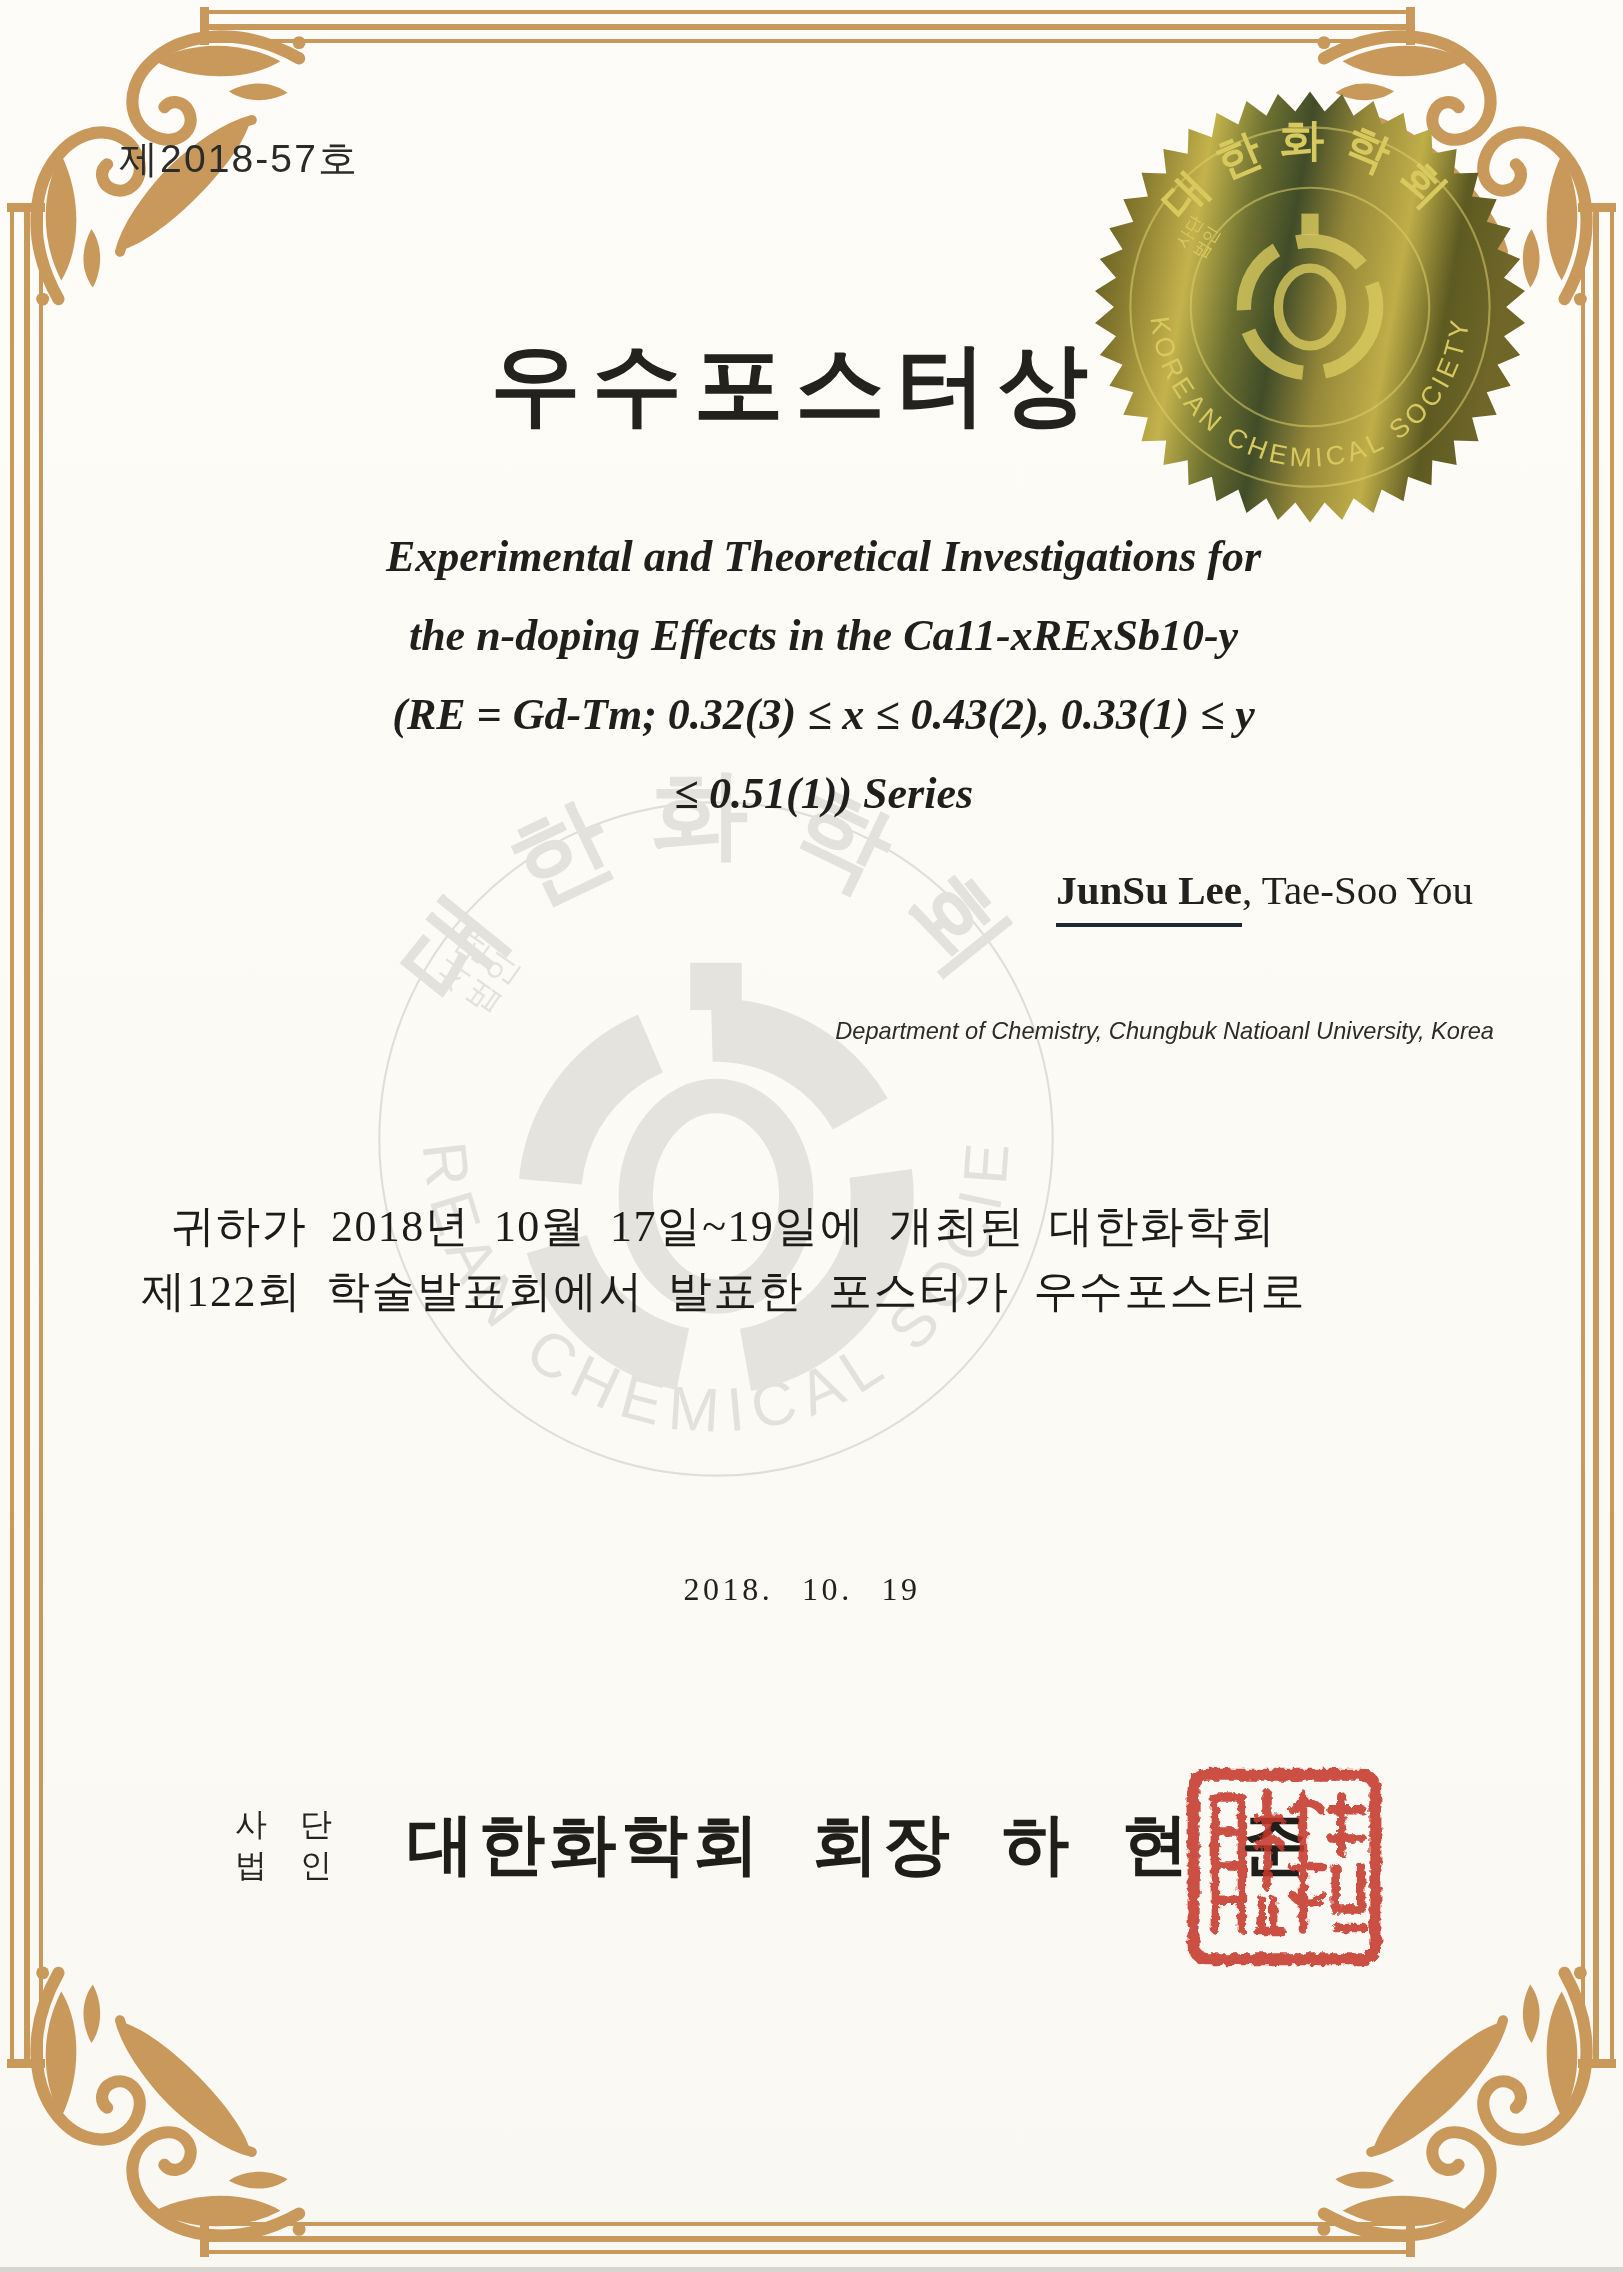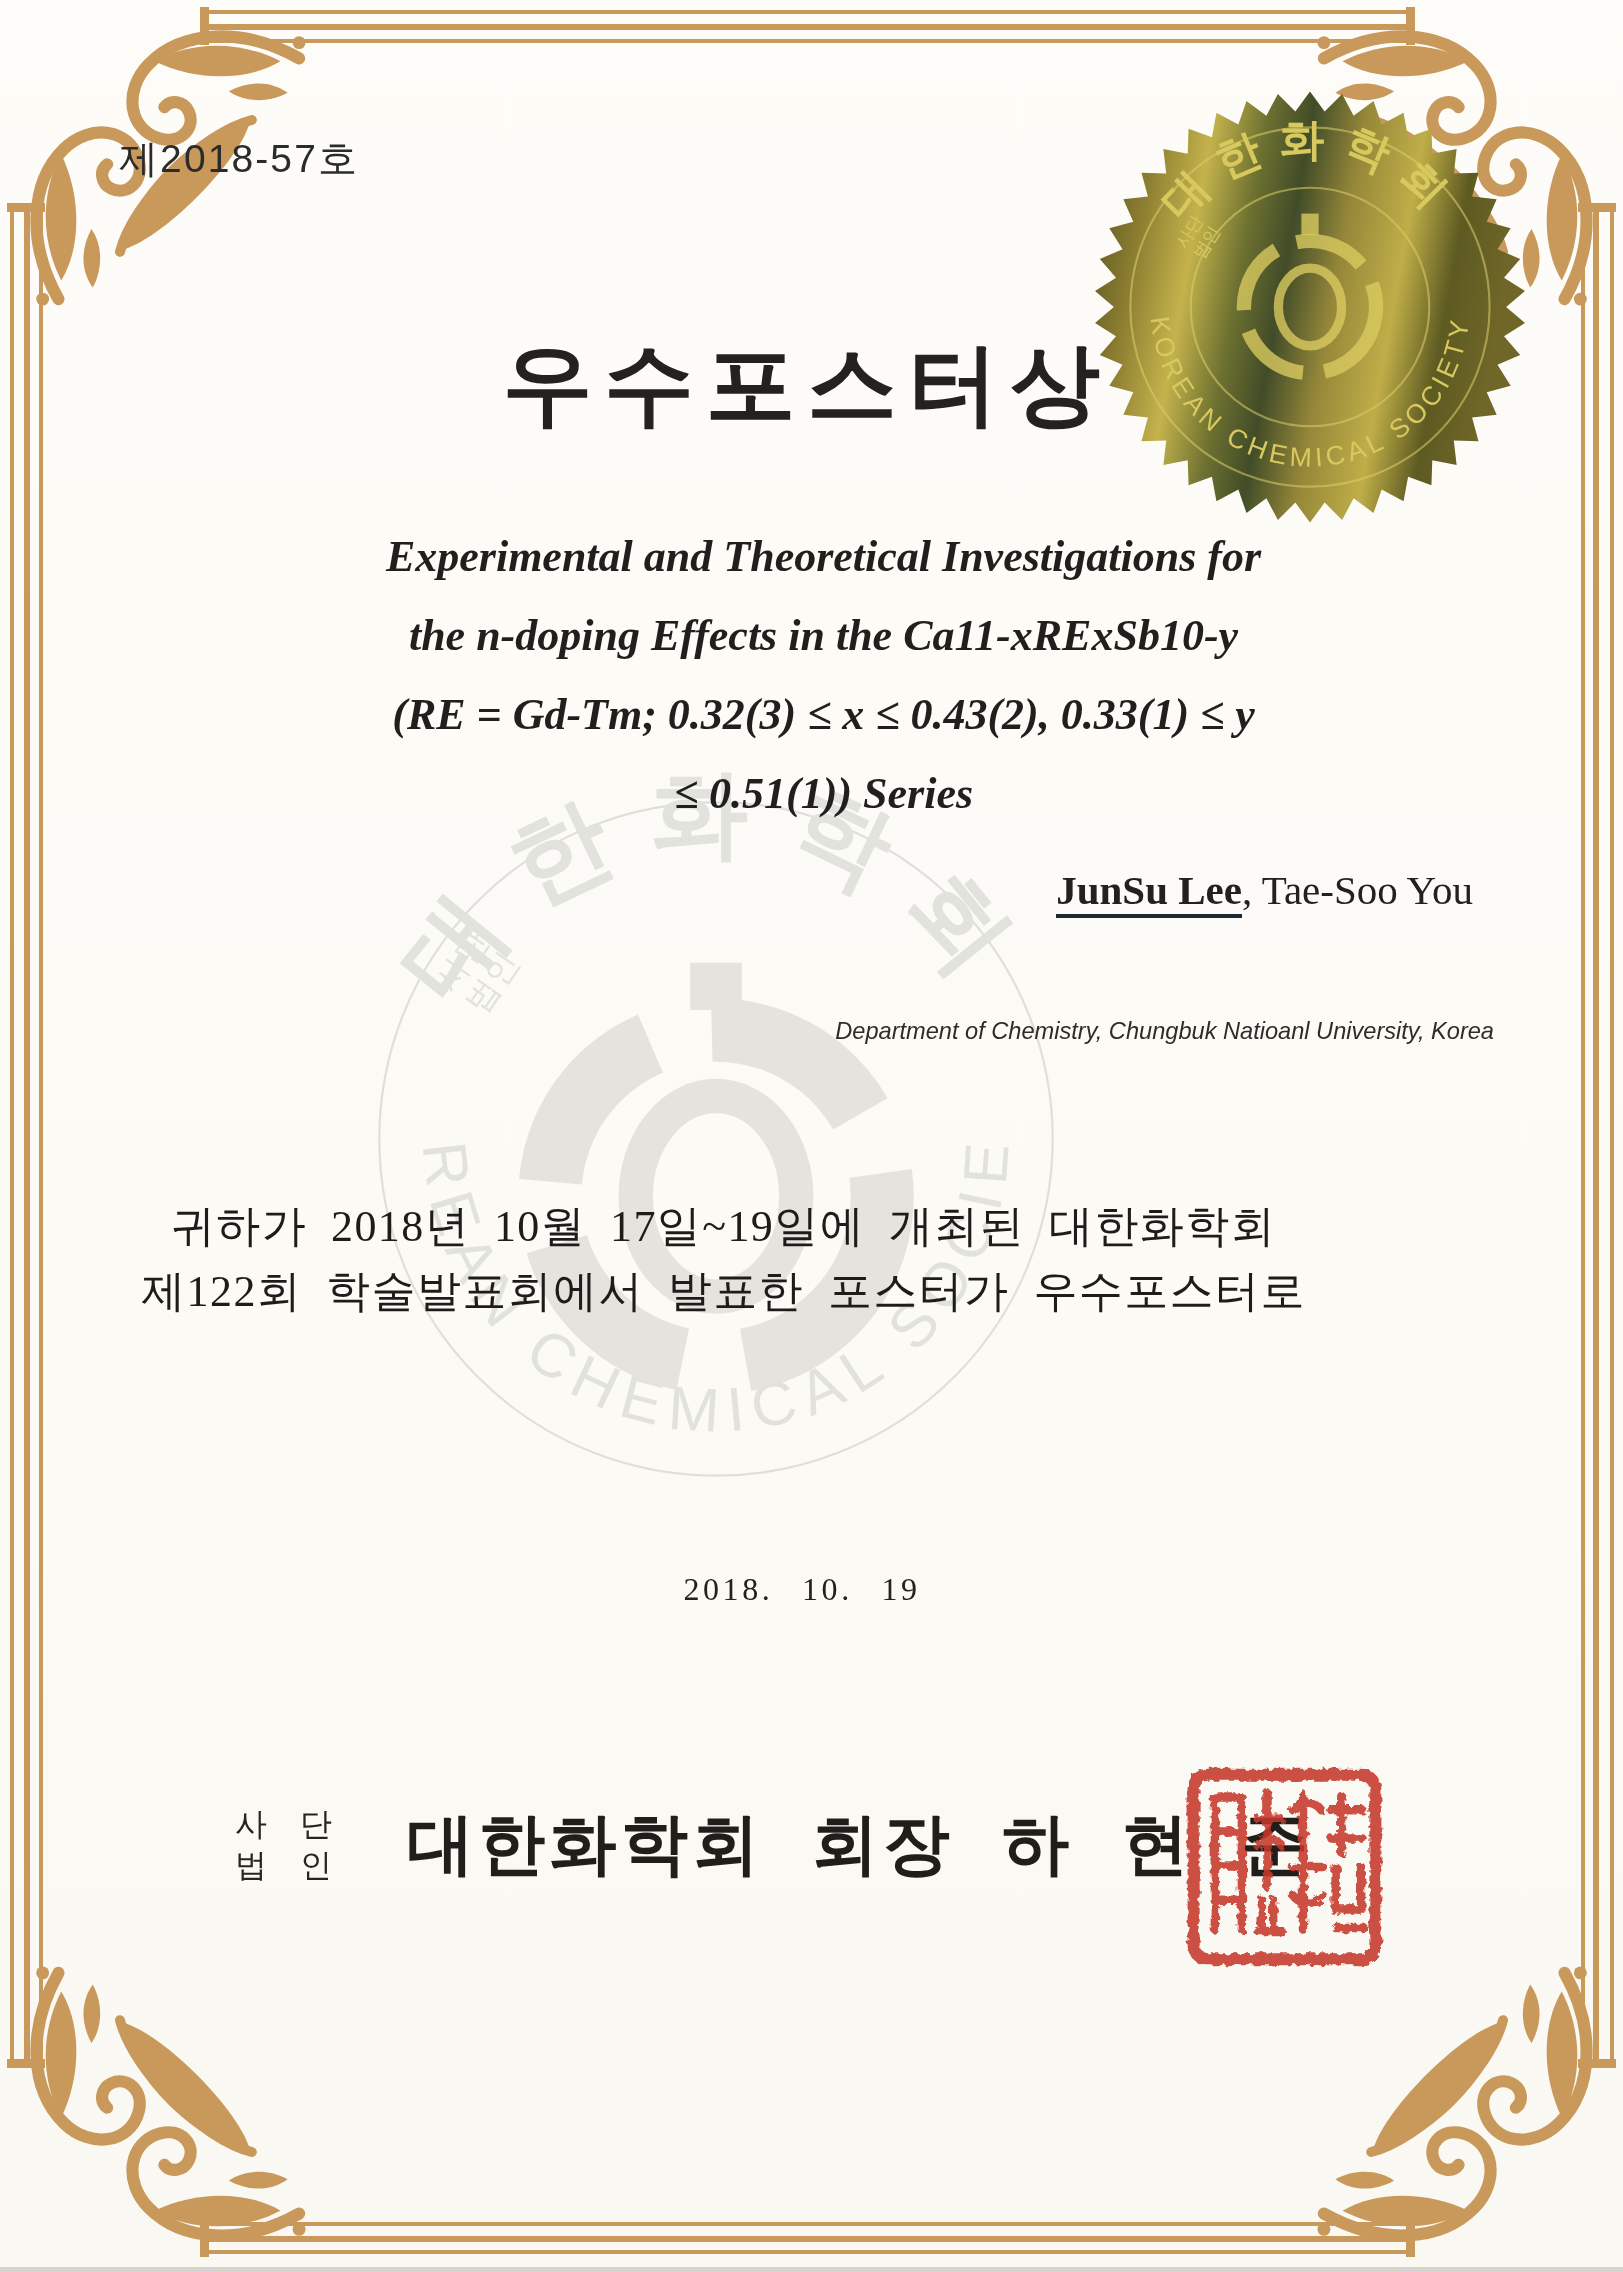--- a/index.html
+++ b/index.html
@@ -12,21 +12,21 @@
   
   .bline{position:absolute;background:#c9995c;}
   
   .doc-number{left:119px;top:132px;font-family:"Liberation Sans","DejaVu Sans",sans-serif;
     font-size:39px;letter-spacing:2.1px;color:#2b2b29;}
   .award-title{left:0;top:324px;width:1590px;text-align:center;font-size:90px;font-weight:700;
     letter-spacing:11.5px;color:#23221f;}
   .paper-title{left:12px;top:517px;width:1623px;text-align:center;font-size:44px;font-weight:700;
     font-style:italic;line-height:79px;color:#201f1d;}
   .authors{top:866px;right:150px;font-size:41px;white-space:nowrap;color:#22211f;}
-  .authors .primary{font-weight:700;border-bottom:4.3px solid #1d2a33;padding-bottom:1px;}
+  .authors .primary{font-weight:700;border-bottom:4.3px solid #1d2a33;padding-bottom:10px;}
   .affiliation{top:1018px;right:129px;font-size:23.6px;font-style:italic;
     font-family:"Liberation Sans","DejaVu Sans",sans-serif;color:#2d2c2a;text-align:center;}
   .body-text{left:0;top:1194px;width:1447px;text-align:center;font-size:44px;line-height:65px;
     letter-spacing:1.4px;word-spacing:11.5px;color:#1d1c1a;font-family:Liberation Serif, serif;}
   .date-line{left:0;top:1571px;width:1604px;text-align:center;font-size:32px;letter-spacing:3.6px;
     word-spacing:17px;color:#22211f;}
   .signature-row{left:235px;top:1799px;display:flex;align-items:center;gap:42px;}
   .org-type{font-size:32px;line-height:41px;letter-spacing:33px;color:#252421;white-space:nowrap;}
   .signature-text{font-size:67px;font-weight:700;letter-spacing:4.3px;word-spacing:27px;
     white-space:nowrap;color:#1f1e1b;}
@@ -185,21 +185,21 @@
     </text>
     <g stroke="#d8c95f" stroke-opacity="0.8" fill="none">
       <rect x="-12" y="-130" width="24" height="30" fill="#d8c95f" stroke="none" opacity="0.8"></rect>
       <circle r="92" stroke-width="20" stroke-dasharray="100 30" transform="rotate(15)"></circle>
       <ellipse rx="44" ry="54" stroke-width="13"></ellipse>
     </g>
   </svg>
 
   <div class="abs doc-number" style="z-index:2;">제2018-57호</div>
 
-  <div class="abs award-title" style="z-index:2;margin-left:12px;">우수포스터상</div>
+  <div class="abs award-title" style="z-index:2;">우수포스터상</div>
 
   <div class="abs paper-title" style="z-index:2;">
     <div>Experimental and Theoretical Investigations for</div>
     <div>the n-doping Effects in the Ca11-xRExSb10-y</div>
     <div>(RE = Gd-Tm; 0.32(3) ≤ x ≤ 0.43(2), 0.33(1) ≤ y</div>
     <div>≤ 0.51(1)) Series</div>
   </div>
 
   <div class="abs authors" style="z-index:2;">
     <span class="primary">JunSu Lee</span><span>, Tae-Soo You</span>

